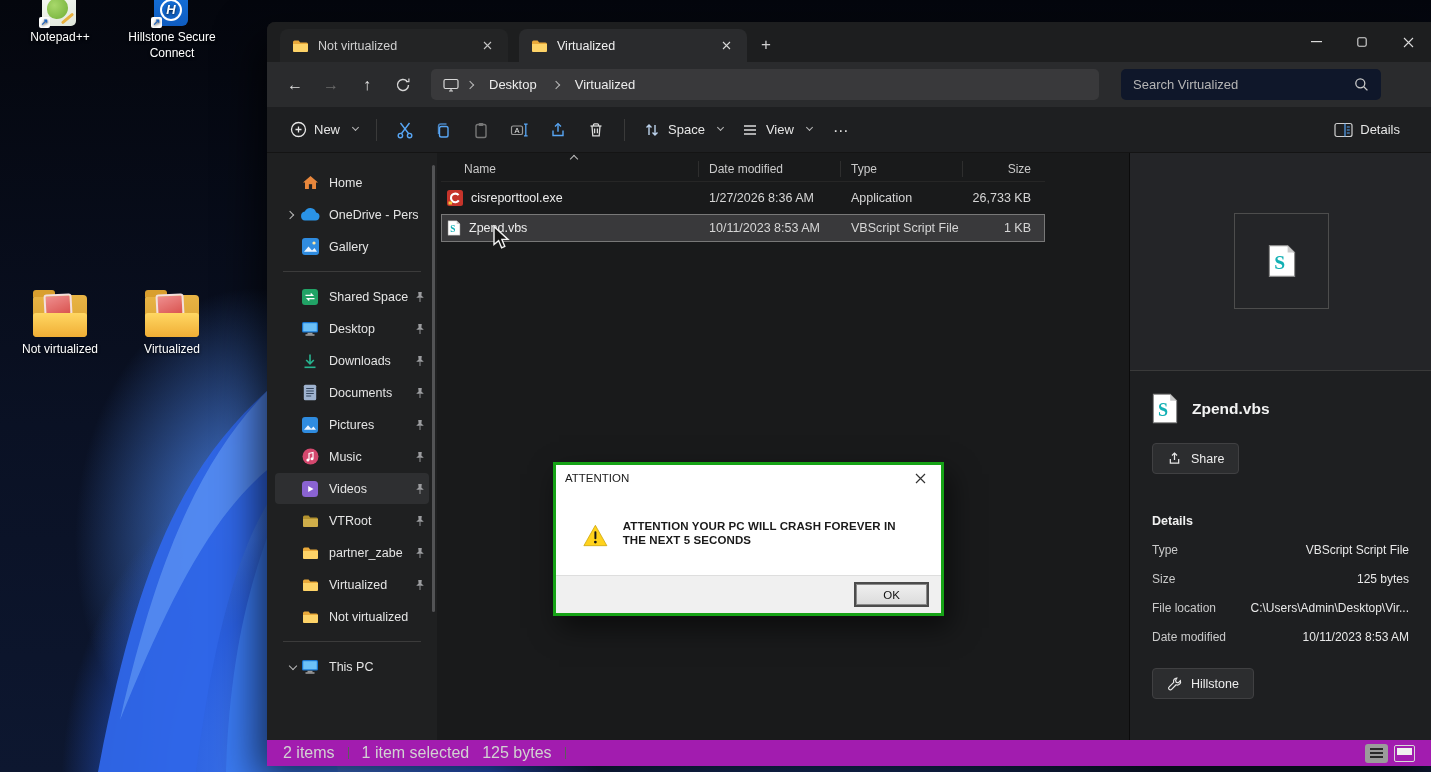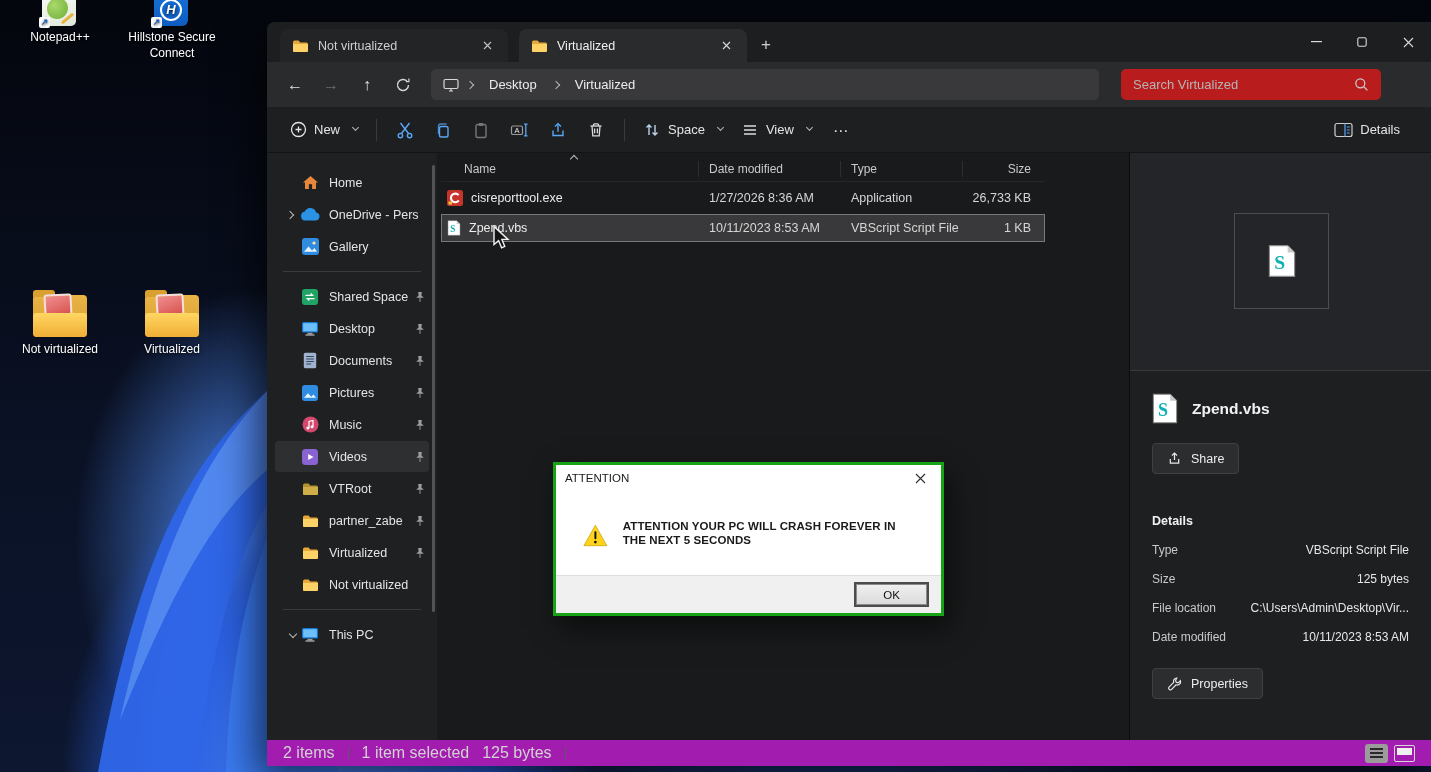--- a/index.html
+++ b/index.html
@@ -68,21 +68,21 @@
           color:#e0e0e0; border-radius:4px; }
   .nbtn.dim { color:#6b6b6b; }
   .addrbar { width:668px; height:31px; margin-left:10px; background:#39393b; border-radius:5px; display:flex;
              align-items:center; gap:4px; padding:0 12px; font-size:13px; color:#ececec; }
   .crumb { padding:3px 8px; border-radius:3px; }
   .chr { width:6px; height:6px; border-right:1.4px solid #b9b9b9; border-bottom:1.4px solid #b9b9b9;
          transform:rotate(-45deg); display:inline-block; margin:0 4px; }
   .chd { width:6px; height:6px; border-right:1.4px solid #b9b9b9; border-bottom:1.4px solid #b9b9b9;
          transform:rotate(45deg); display:inline-block; margin-left:6px; position:relative; top:-2px; }
   .chd.sm { width:5px; height:5px; }
-  .searchbar { width:260px; height:31px; margin:0 11px 0 22px; background:#b91c1c; border-radius:5px; display:flex;
+  .searchbar { width:260px; height:31px; margin:0 11px 0 22px; background:#0f172a; border-radius:5px; display:flex;
                align-items:center; padding:0 12px; font-size:13px; color:#b5b5b5; }
   .searchbar .mag { margin-left:auto; }
 
   
   .toolbar { height:46px; background:#1e1f21; border-bottom:1px solid #141414; display:flex; align-items:center;
              padding:0 12px 0 14px; flex:none; }
   .tbtn { display:flex; align-items:center; gap:7px; color:#e6e6e6; font-size:13px; padding:7px 9px;
           border-radius:4px; }
   .ibtn { padding:7px 10px; }
   .tdiv { width:1px; height:22px; background:#3a3a3a; margin:0 9px; }
@@ -427,20 +427,36 @@
         <span class="sb-pin">
             <svg width="10" height="12" viewBox="0 0 10 12">
               <path d="M3.2 1h3.6l-.4 3.4 2.4 2.3H1.2l2.4-2.3z" fill="#9c9da0"></path>
               <rect x="4.55" y="6.7" width="0.9" height="4.3" fill="#9c9da0"></rect>
             </svg>
           </span>
       </div>
       <div class="sb-item">
         <span class="chev-slot"></span>
         <span class="sb-ic">
+            <svg width="16" height="16" viewBox="0 0 16 16" fill="none" stroke="#27b38f" stroke-width="1.6">
+              <path d="M8 1.5v9M4.2 7l3.8 3.8L11.8 7"></path>
+              <path d="M2.5 14.3h11"></path>
+            </svg>
+          </span>
+        <span class="sb-lbl">Downloads</span>
+        <span class="sb-pin">
+            <svg width="10" height="12" viewBox="0 0 10 12">
+              <path d="M3.2 1h3.6l-.4 3.4 2.4 2.3H1.2l2.4-2.3z" fill="#9c9da0"></path>
+              <rect x="4.55" y="6.7" width="0.9" height="4.3" fill="#9c9da0"></rect>
+            </svg>
+          </span>
+      </div>
+      <div class="sb-item">
+        <span class="chev-slot"></span>
+        <span class="sb-ic">
             <svg width="14" height="17" viewBox="0 0 14 17">
               <rect x="0.8" y="0.8" width="12.4" height="15.4" rx="1.5" fill="#9fb3cf"></rect>
               <path d="M3.2 4.5h7.6M3.2 7h7.6M3.2 9.5h7.6M3.2 12h5" stroke="#35465e" stroke-width="1.1"></path>
             </svg>
           </span>
         <span class="sb-lbl">Documents</span>
         <span class="sb-pin">
             <svg width="10" height="12" viewBox="0 0 10 12">
               <path d="M3.2 1h3.6l-.4 3.4 2.4 2.3H1.2l2.4-2.3z" fill="#9c9da0"></path>
               <rect x="4.55" y="6.7" width="0.9" height="4.3" fill="#9c9da0"></rect>
@@ -650,21 +666,21 @@
           <span class="dv">C:\Users\Admin\Desktop\Vir...</span>
         </div>
         <div class="drow">
           <span class="dl">Date modified</span>
           <span class="dv">10/11/2023 8:53 AM</span>
         </div>
         <button class="dbtn" style="margin-top:24px">
           <svg width="15" height="15" viewBox="0 0 15 15" fill="none" stroke="#e8e8e8" stroke-width="1.2">
               <path d="M9.8 2a3.3 3.3 0 0 0-3.1 4.4L2.2 10.9a1.7 1.7 0 1 0 2.4 2.4l4.5-4.5a3.3 3.3 0 0 0 4.3-4.2L11.2 6.8l-2-.6-.6-2z"></path>
             </svg>
-          <span>Properties</span>
+          <span>Hillstone</span>
         </button>
       </div>
     </div>
   </div>
 
   <div class="statusbar">
     <span>2 items</span>
     <span class="ssep"></span>
     <span>1 item selected</span>
     <span>125 bytes</span>

